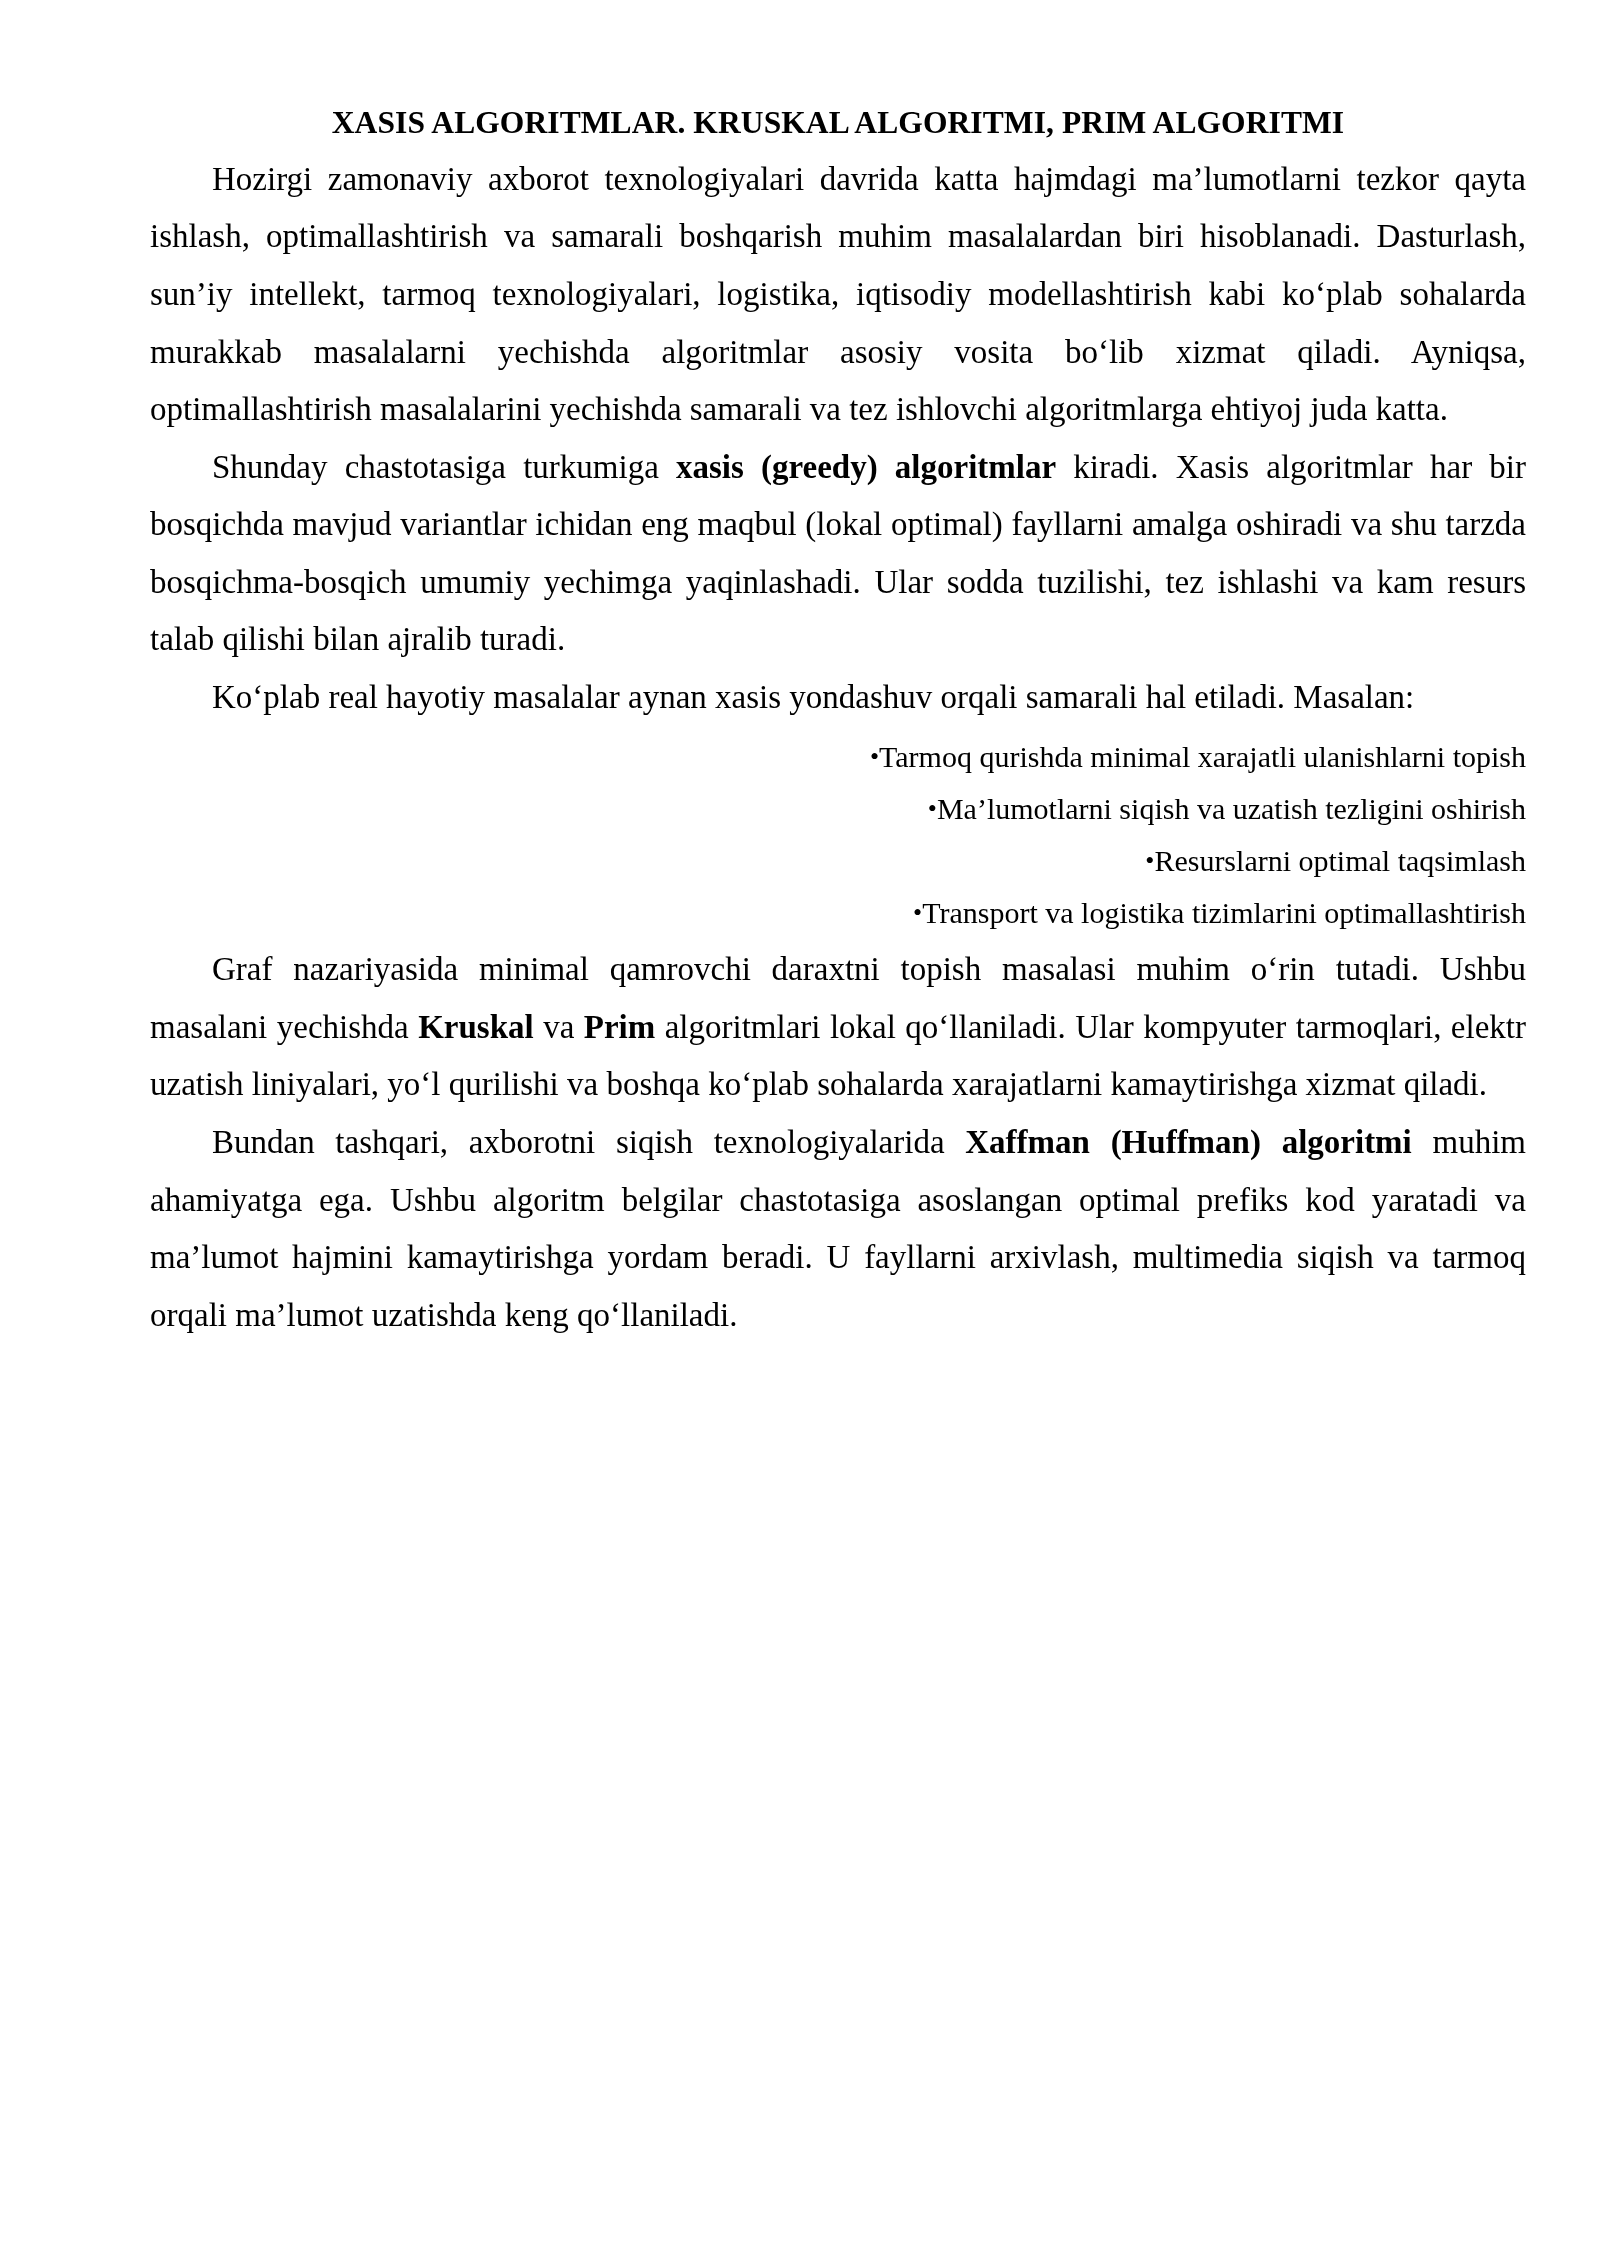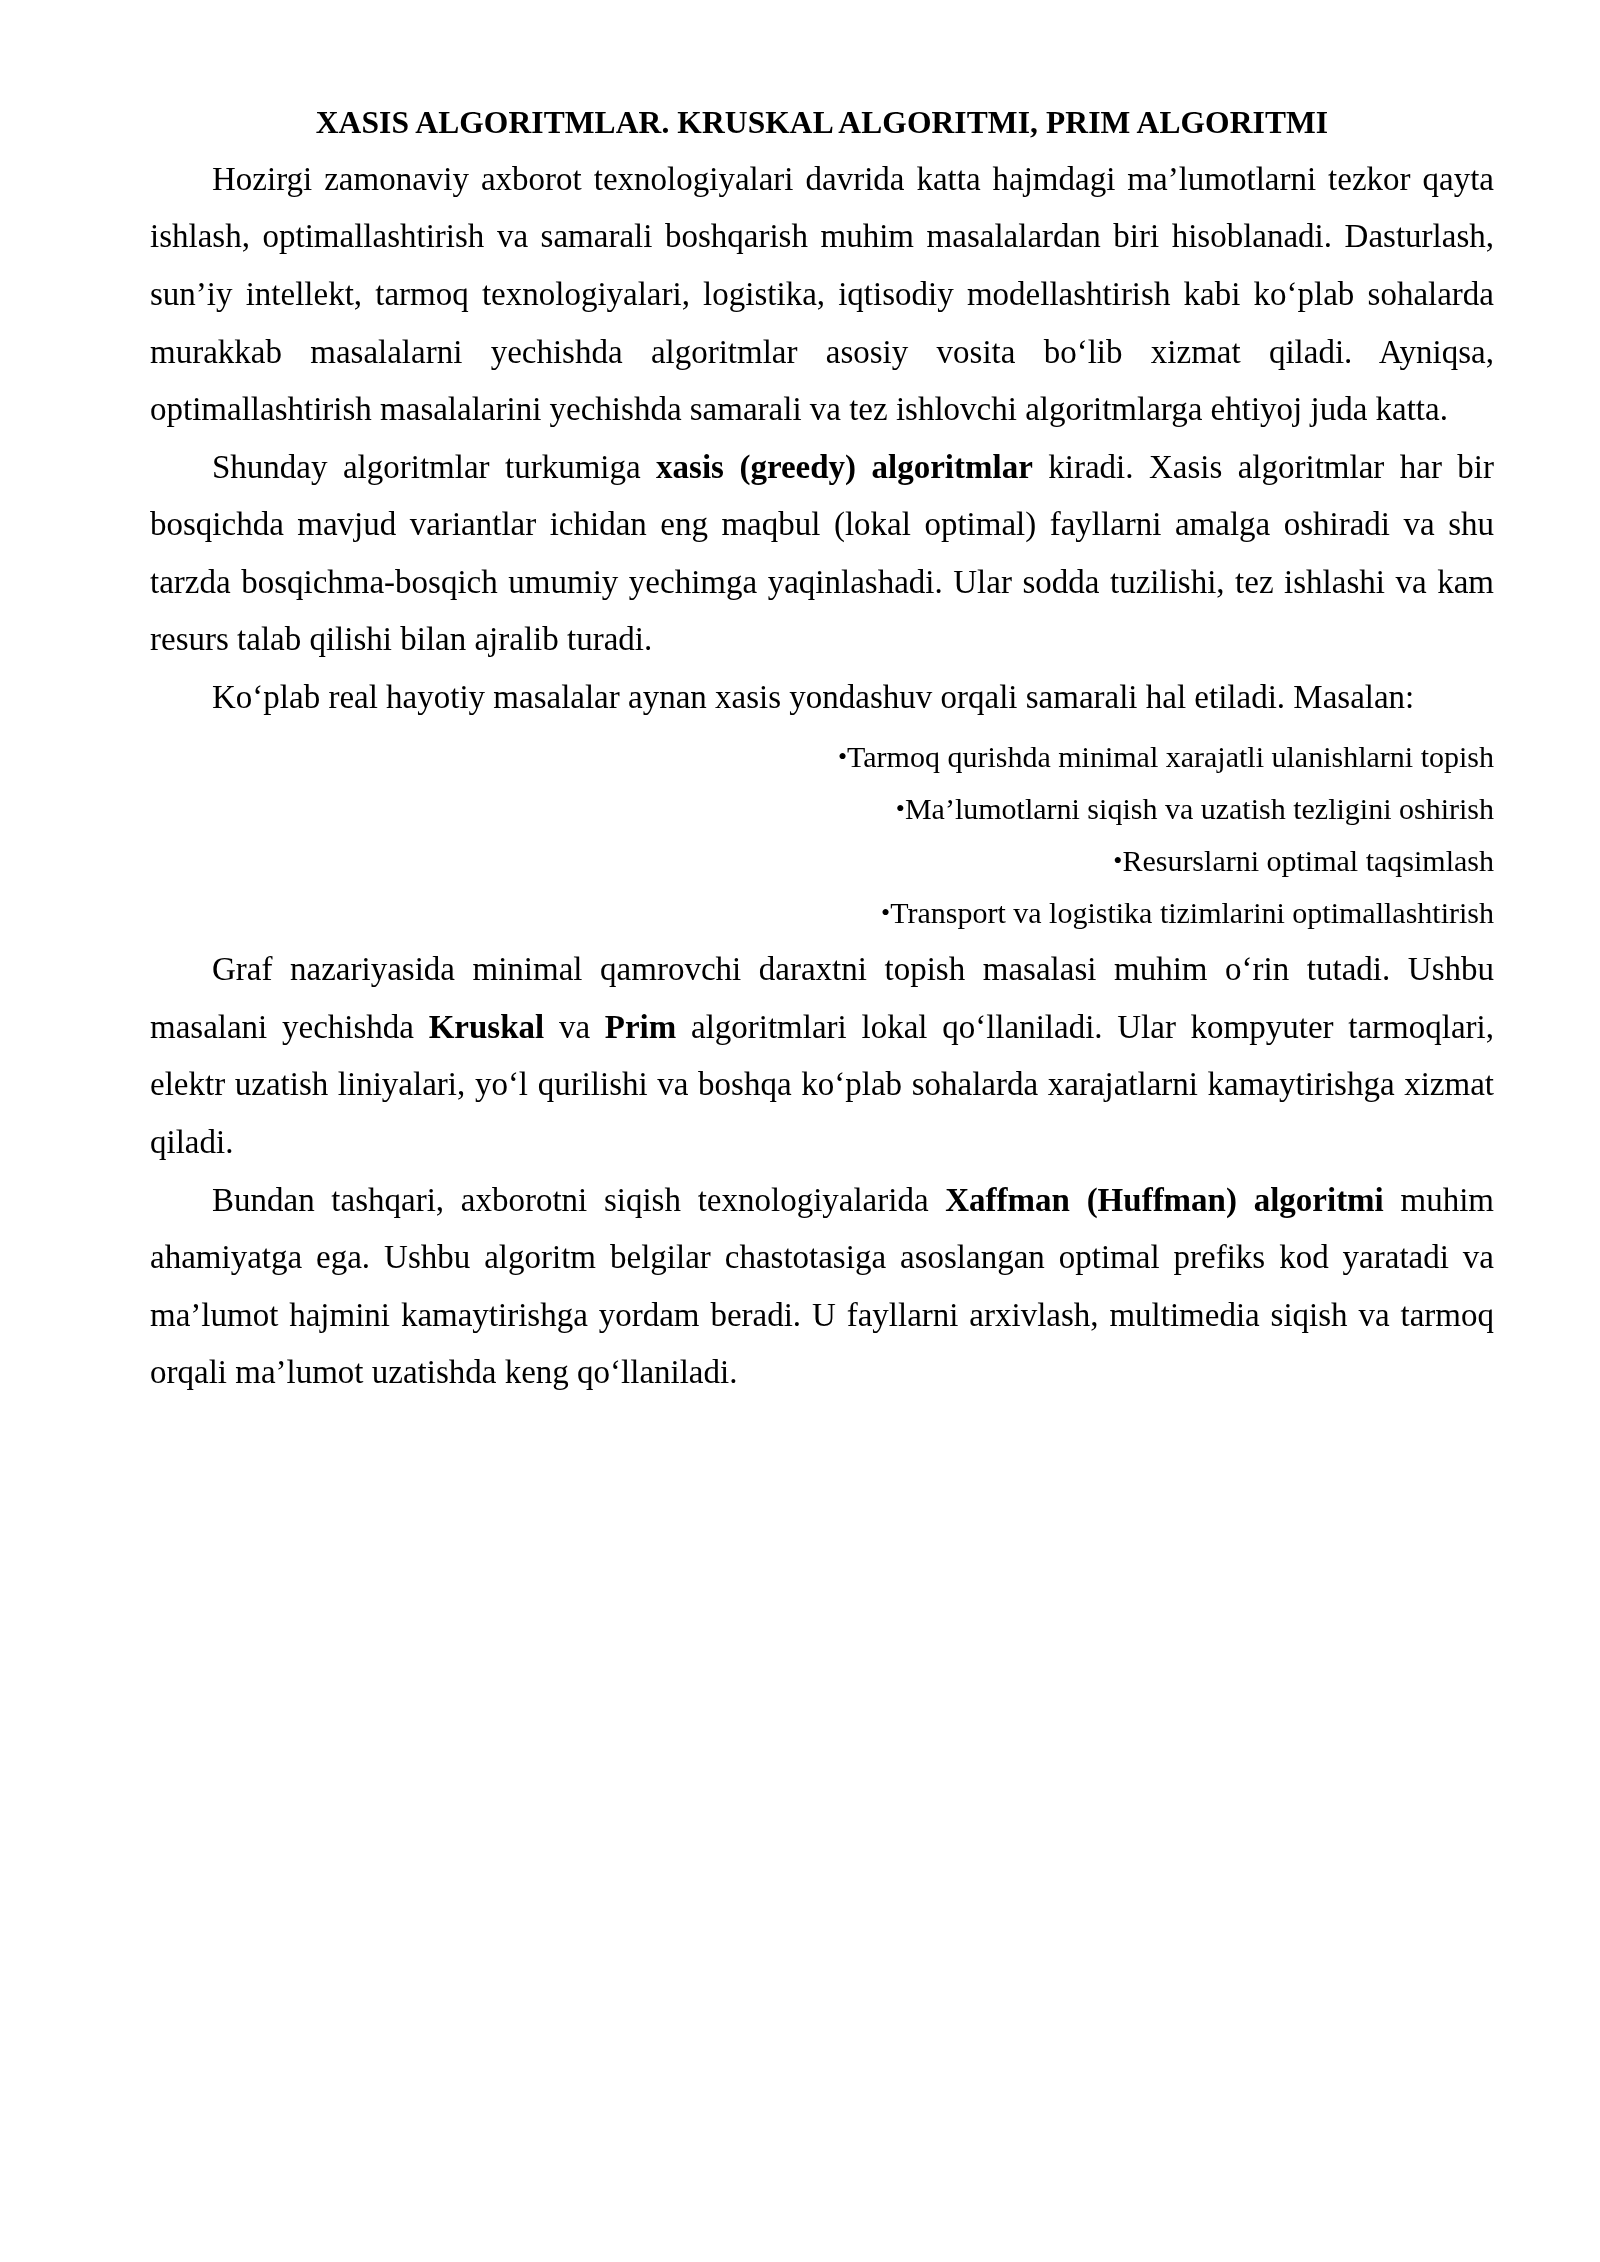--- a/index.html
+++ b/index.html
@@ -13,21 +13,21 @@
     font-family: "Liberation Serif", "DejaVu Serif", serif;
     color: #000000;
     -webkit-font-smoothing: antialiased;
   }
   .page {
     position: relative;
     width: 1600px;
     height: 2262px;
     background: #ffffff;
     box-sizing: border-box;
-    padding: 96px 106px 0 150px;
+    padding: 96px 74px 0 150px;
   }
   .doc-title {
     text-align: center;
     font-size: 31.5px;
     font-weight: bold;
     line-height: 1.74;
     margin: 0 0 0 0;
     letter-spacing: 0.1px;
   }
   .doc-title .tline {
@@ -76,21 +76,21 @@
 
   <h1 class="doc-title">
     <span class="tline">XASIS ALGORITMLAR. KRUSKAL ALGORITMI, PRIM ALGORITMI</span>
   </h1>
 
   <p class="body-par">
     <span>Hozirgi zamonaviy axborot texnologiyalari davrida katta hajmdagi ma’lumotlarni tezkor qayta ishlash, optimallashtirish va samarali boshqarish muhim masalalardan biri hisoblanadi. Dasturlash, sun’iy intellekt, tarmoq texnologiyalari, logistika, iqtisodiy modellashtirish kabi ko‘plab sohalarda murakkab masalalarni yechishda algoritmlar asosiy vosita bo‘lib xizmat qiladi. Ayniqsa, optimallashtirish masalalarini yechishda samarali va tez ishlovchi algoritmlarga ehtiyoj juda katta.</span>
   </p>
 
   <p class="body-par">
-    <span>Shunday algoritmlar turkumiga </span><b>xasis (greedy) algoritmlar</b><span> kiradi. Xasis algoritmlar har bir bosqichda mavjud variantlar ichidan eng maqbul (lokal optimal) fayllarni amalga oshiradi va shu tarzda bosqichma-bosqich umumiy yechimga yaqinlashadi. Ular sodda tuzilishi, tez ishlashi va kam resurs talab qilishi bilan ajralib turadi.</span>
+    <span>Shunday chastotasiga turkumiga </span><b>xasis (greedy) algoritmlar</b><span> kiradi. Xasis algoritmlar har bir bosqichda mavjud variantlar ichidan eng maqbul (lokal optimal) fayllarni amalga oshiradi va shu tarzda bosqichma-bosqich umumiy yechimga yaqinlashadi. Ular sodda tuzilishi, tez ishlashi va kam resurs talab qilishi bilan ajralib turadi.</span>
   </p>
 
   <p class="body-par">
     <span>Ko‘plab real hayotiy masalalar aynan xasis yondashuv orqali samarali hal etiladi. Masalan:</span>
   </p>
 
   <ul class="bullets">
     <li><span class="bullet-mark">•</span><span>Tarmoq qurishda minimal xarajatli ulanishlarni topish</span></li>
     <li><span class="bullet-mark">•</span><span>Ma’lumotlarni siqish va uzatish tezligini oshirish</span></li>
     <li><span class="bullet-mark">•</span><span>Resurslarni optimal taqsimlash</span></li>

